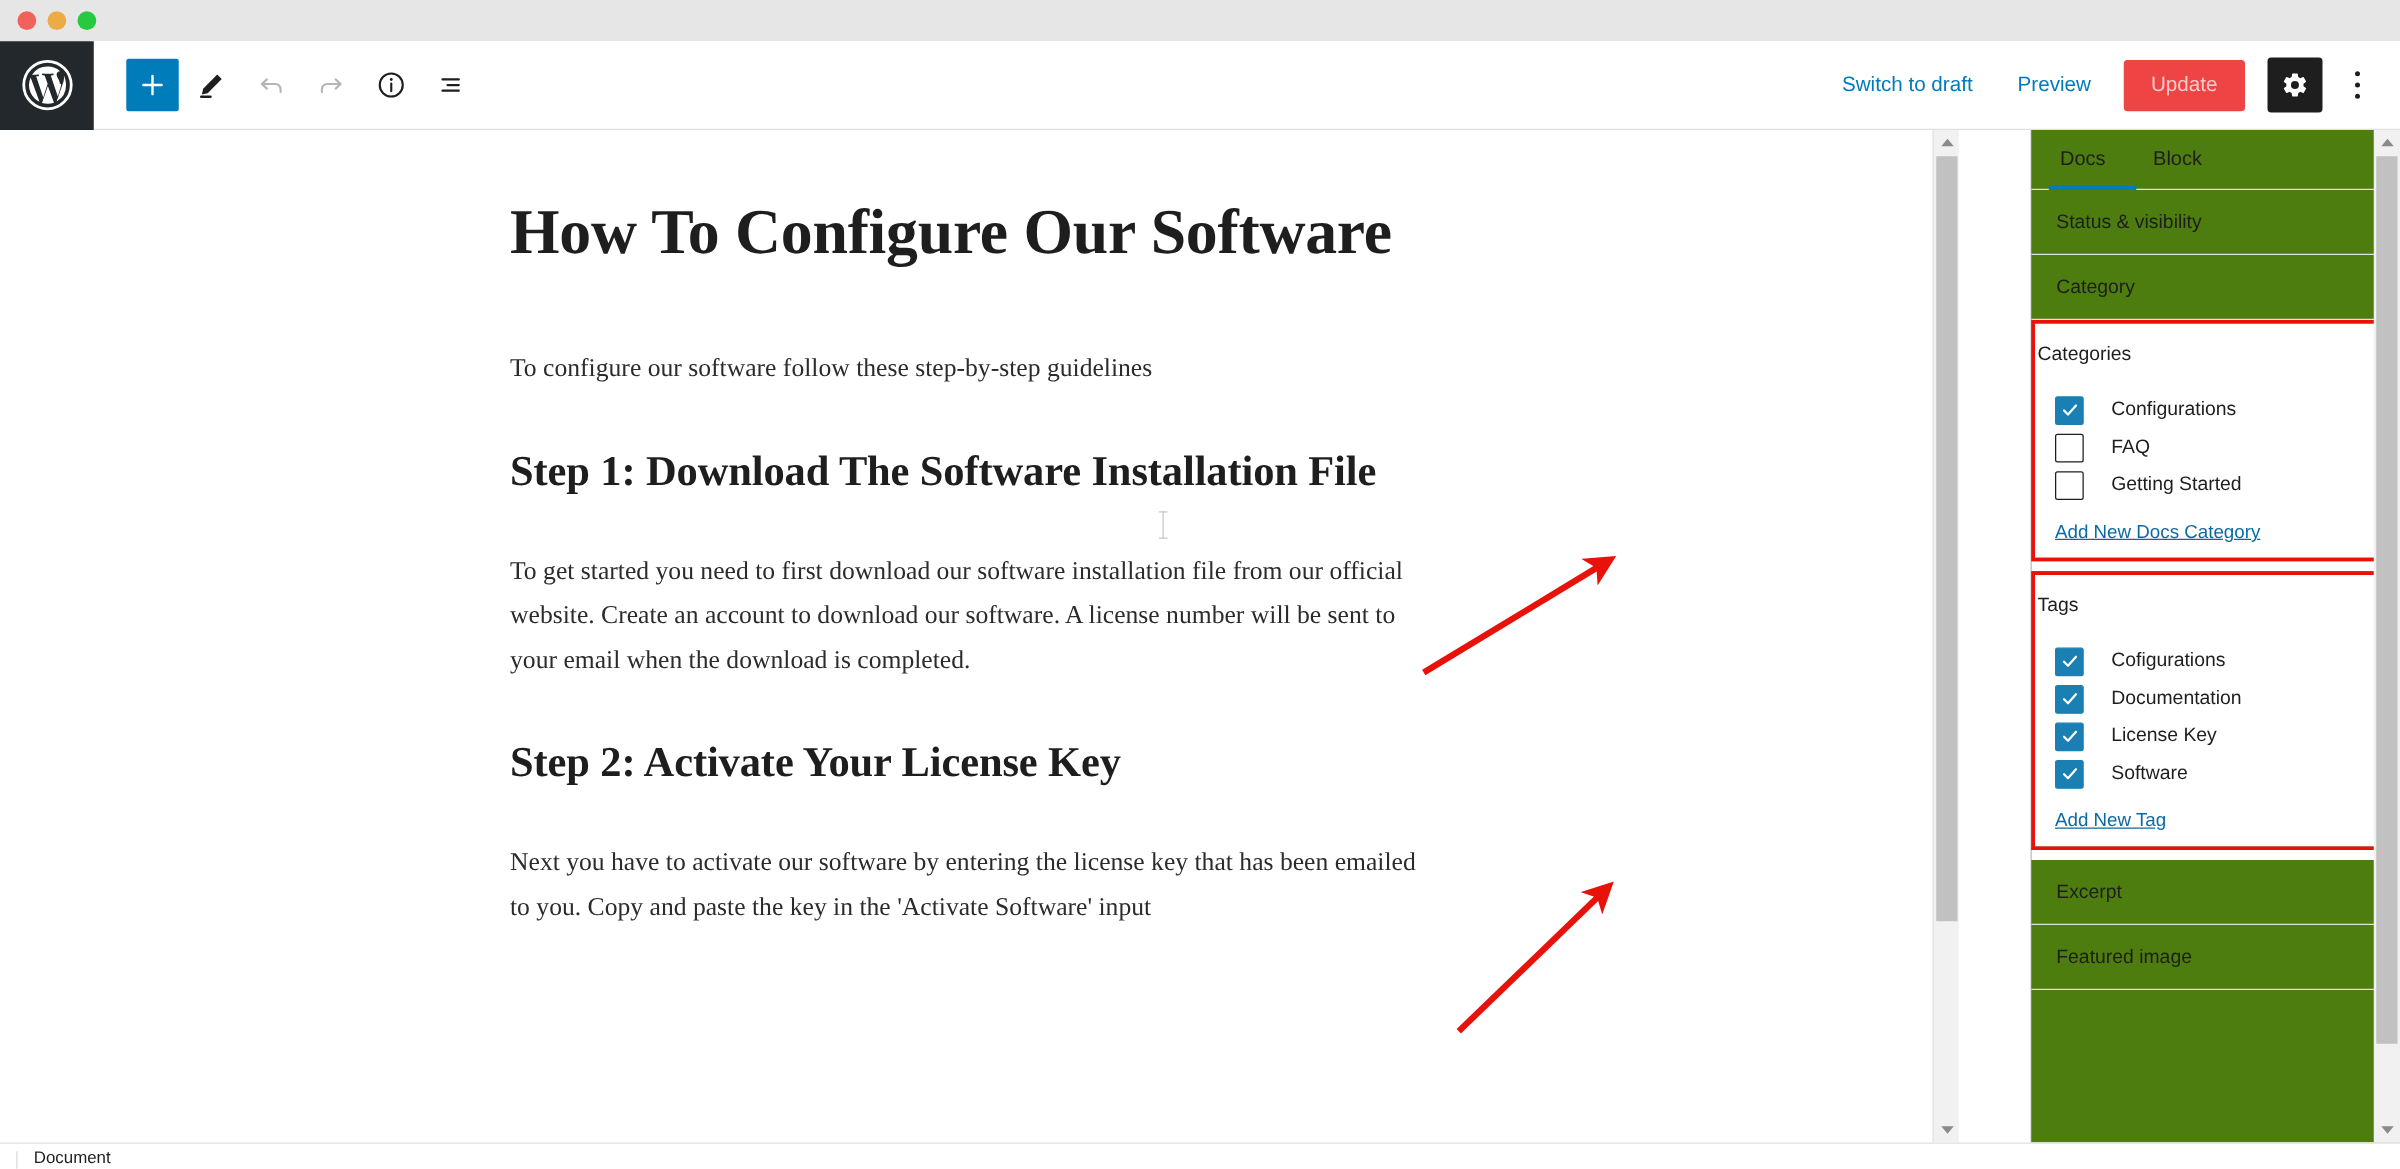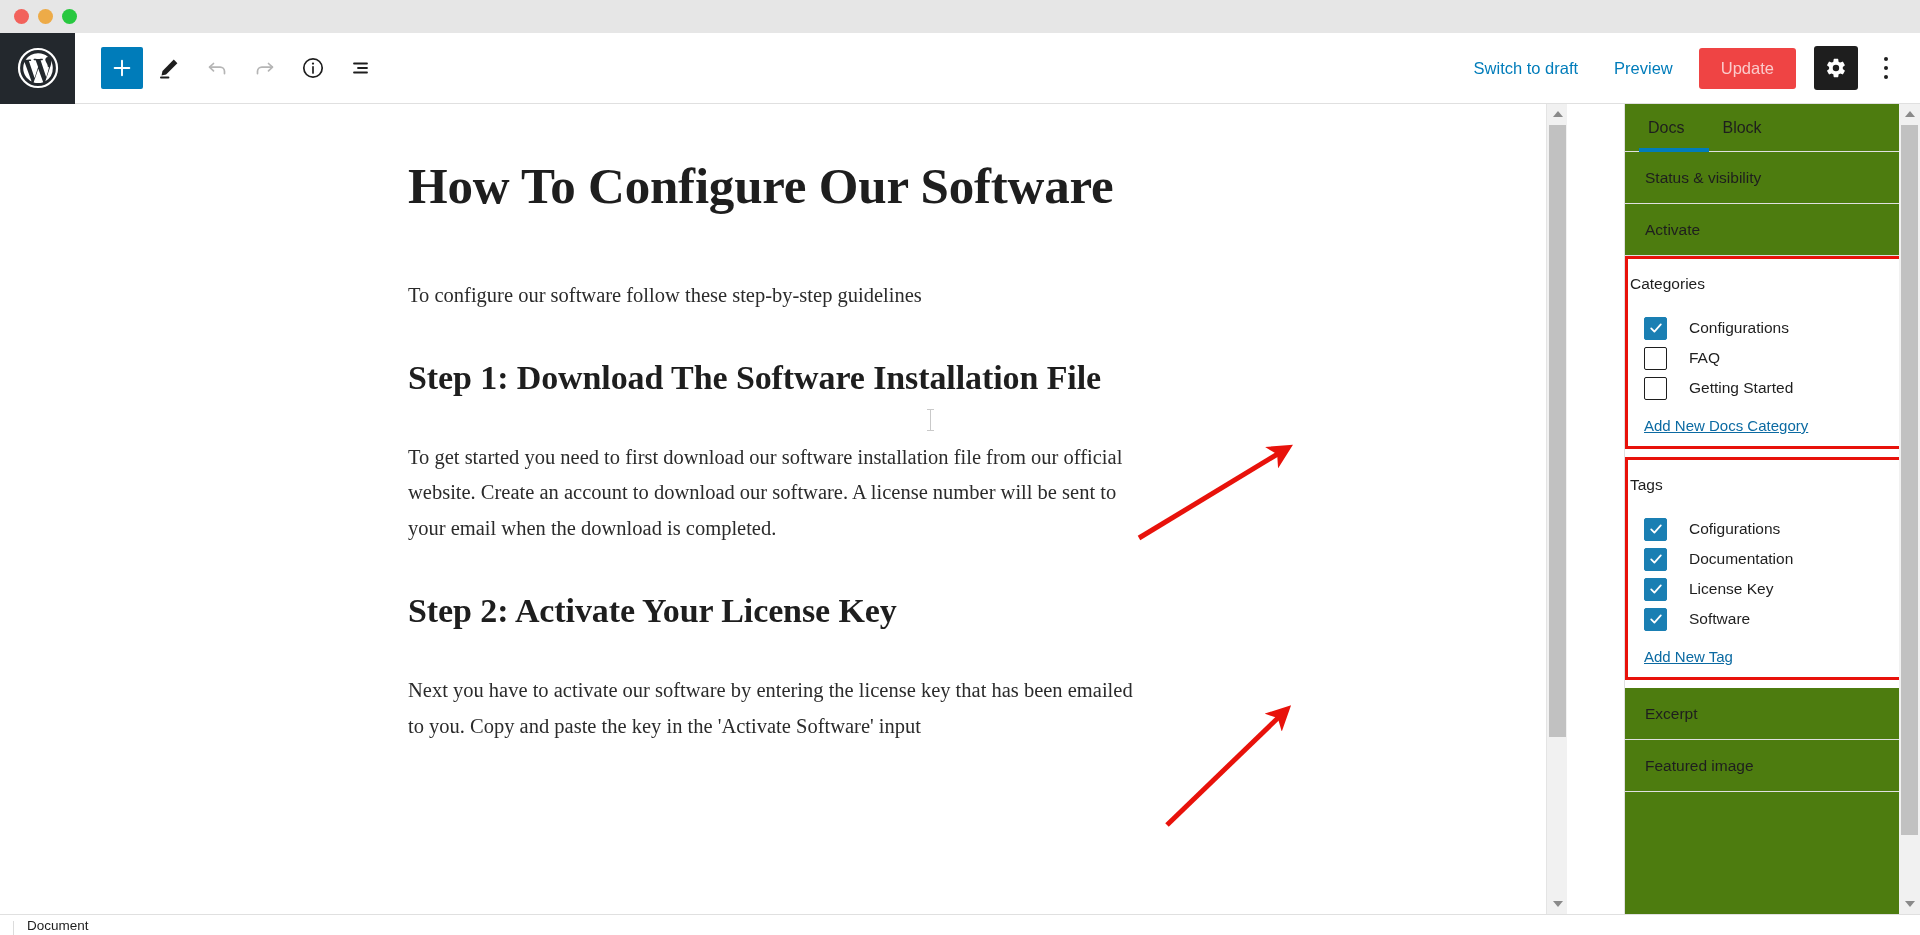--- a/index.html
+++ b/index.html
@@ -341,21 +341,21 @@
     </div>
 
     <div class="panel-row">
       <span class="panel-row-title">Status &amp; visibility</span>
       <svg class="chev" viewBox="0 0 20 20">
         <path d="M4.5 7.5L10 13l5.5-5.5" fill="none" stroke="#1e1e1e" stroke-width="1.6" stroke-linecap="round" stroke-linejoin="round"></path>
       </svg>
     </div>
 
     <div class="panel-row">
-      <span class="panel-row-title">Activate</span>
+      <span class="panel-row-title">Category</span>
       <svg class="chev" viewBox="0 0 20 20">
         <path d="M4.5 7.5L10 13l5.5-5.5" fill="none" stroke="#1e1e1e" stroke-width="1.6" stroke-linecap="round" stroke-linejoin="round"></path>
       </svg>
     </div>
 
     <div class="hl-box">
       <div class="hl-inner">
         <div class="panel-head">
           <span class="panel-head-title">Categories</span>
           <svg class="chev" viewBox="0 0 20 20">

